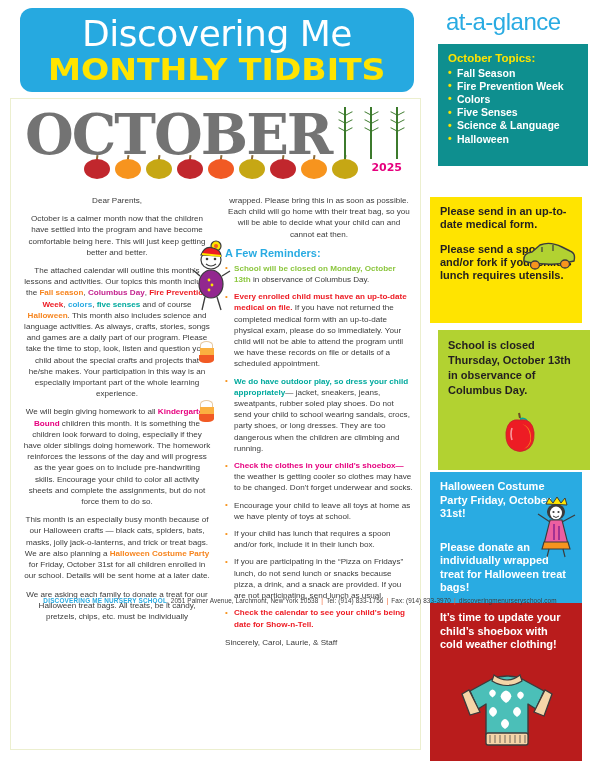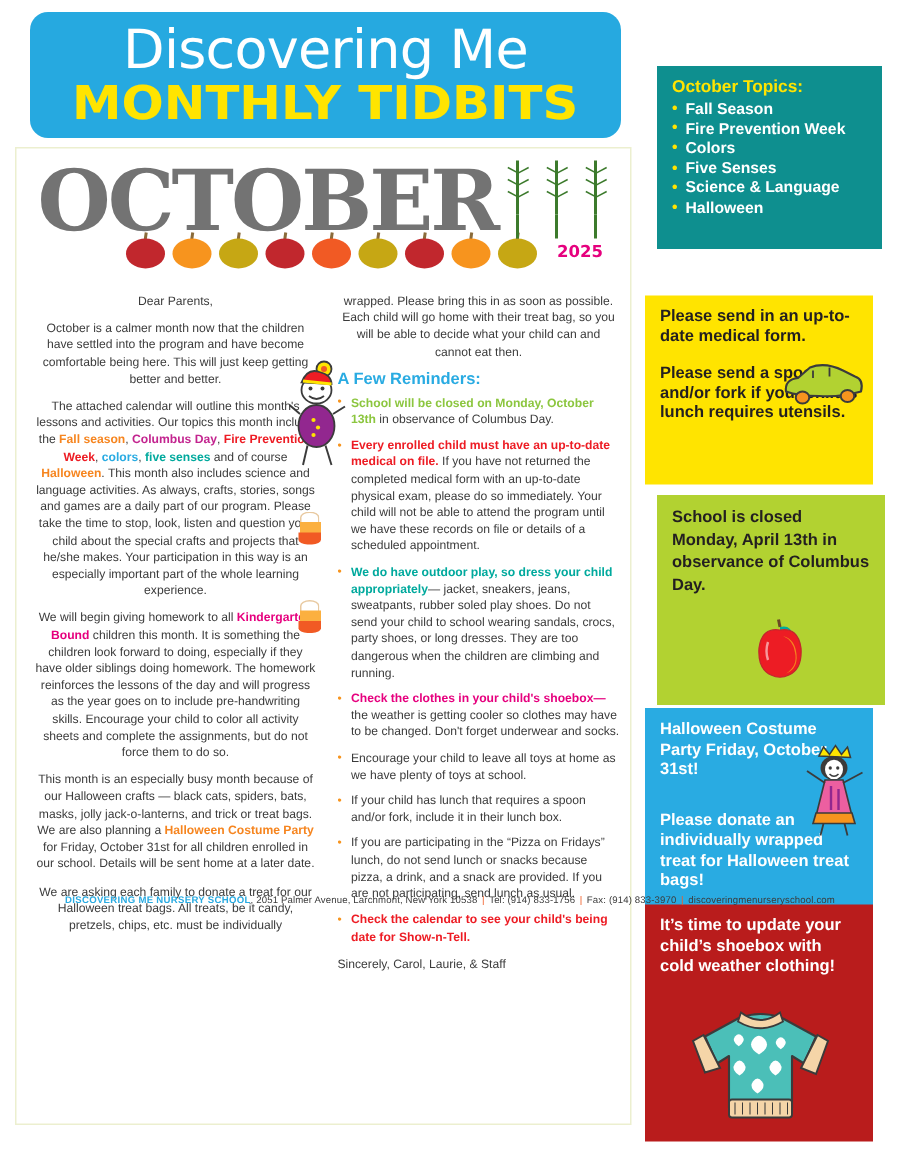--- a/index.html
+++ b/index.html
@@ -336,20 +336,21 @@
           </ul>
           <div id="signoff">Sincerely,  Carol, Laurie, &amp; Staff</div>
         </div>
 
       </div>
     </div>
   </div>
 
   <div id="sidebar">
 
+    <div id="ataglance">at-a-glance</div>
 
     <div class="sb-box" id="box-topics">
       <div class="sb-h">October Topics:</div>
       <ul>
         <li>Fall Season</li>
         <li>Fire Prevention Week</li>
         <li>Colors</li>
         <li>Five Senses</li>
         <li>Science &amp; Language</li>
         <li>Halloween</li>
@@ -364,21 +365,21 @@
           <path d="M4 22 Q3 14 12 13 L20 6 Q30 2 42 8 L50 12 Q56 14 54 22 Q40 26 26 25 Q12 25 4 22 Z" fill="#b2d231" stroke="#3b3b3b" stroke-width="1.4" stroke-linejoin="round"></path>
           <path d="M22 8 L22 13" stroke="#3b3b3b" stroke-width="1.2"></path>
           <path d="M33 6 L33 12" stroke="#3b3b3b" stroke-width="1.2"></path>
           <ellipse cx="15" cy="26" rx="4.5" ry="4" fill="#f7941e" stroke="#3b3b3b" stroke-width="1.3"></ellipse>
           <ellipse cx="45" cy="25" rx="4.5" ry="4" fill="#f7941e" stroke="#3b3b3b" stroke-width="1.3"></ellipse>
         </svg>
       </div>
     </div>
 
     <div class="sb-box" id="box-closed">
-      <p>School is closed Monday, April 13th in observance of Columbus Day.</p>
+      <p>School is closed Thursday, October 13th in observance of Columbus Day.</p>
       <div id="apple-ill">
         <svg viewBox="0 0 40 46" width="40" height="46">
           <path d="M20 10 Q27 8 29 16 Q27 10 20 12 Z" fill="#00a99d"></path>
           <path d="M20 10 L19 5" stroke="#6b4a23" stroke-width="2" fill="none"></path>
           <path d="M20 12 Q8 10 6 24 Q5 38 14 42 Q20 45 26 42 Q35 38 34 24 Q32 10 20 12 Z" fill="#ed1c24" stroke="#c1272d" stroke-width="0.8"></path>
           <path d="M22 16 Q30 18 31 28 Q32 38 24 41 Q32 36 30 27 Q29 19 22 16 Z" fill="#f7941e" opacity="0.85"></path>
           <path d="M12 20 Q10 26 12 32" stroke="#ffffff" stroke-width="1.6" fill="none" opacity="0.55"></path>
         </svg>
       </div>
     </div>

